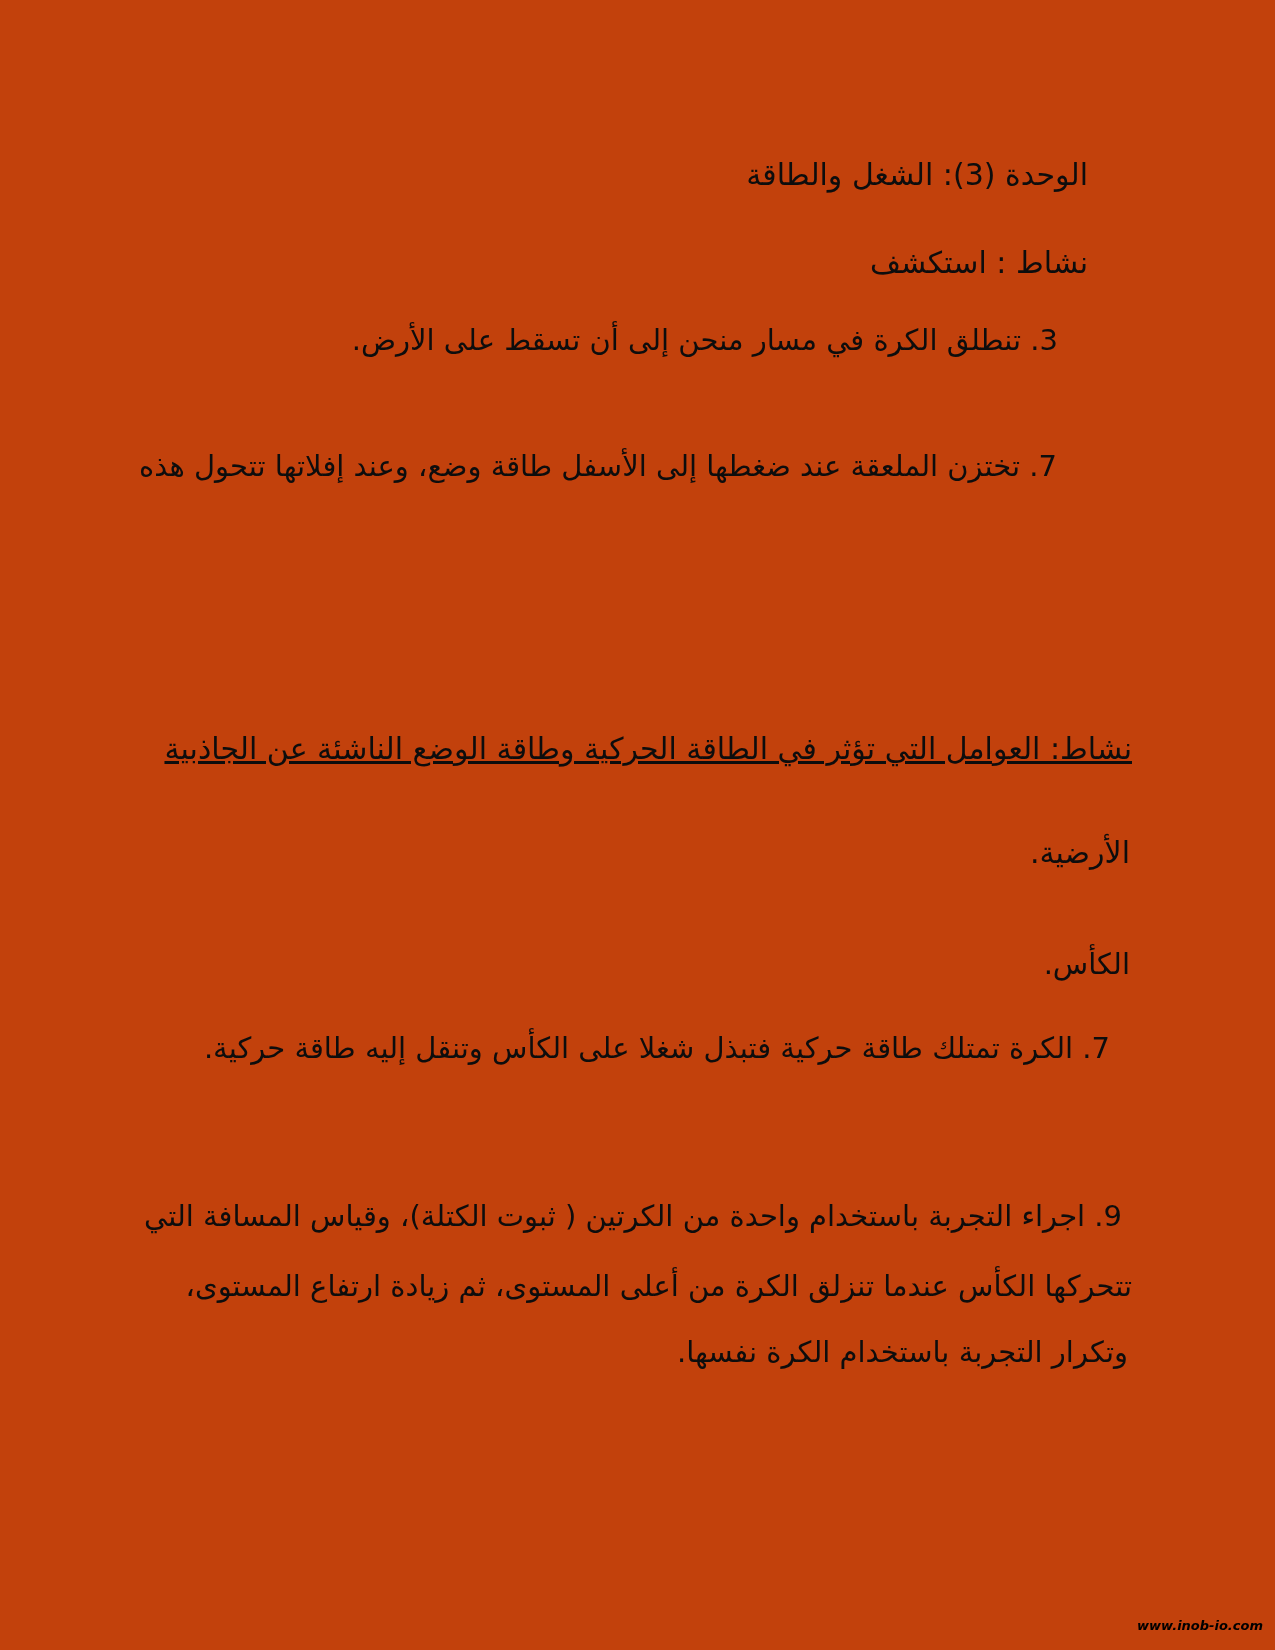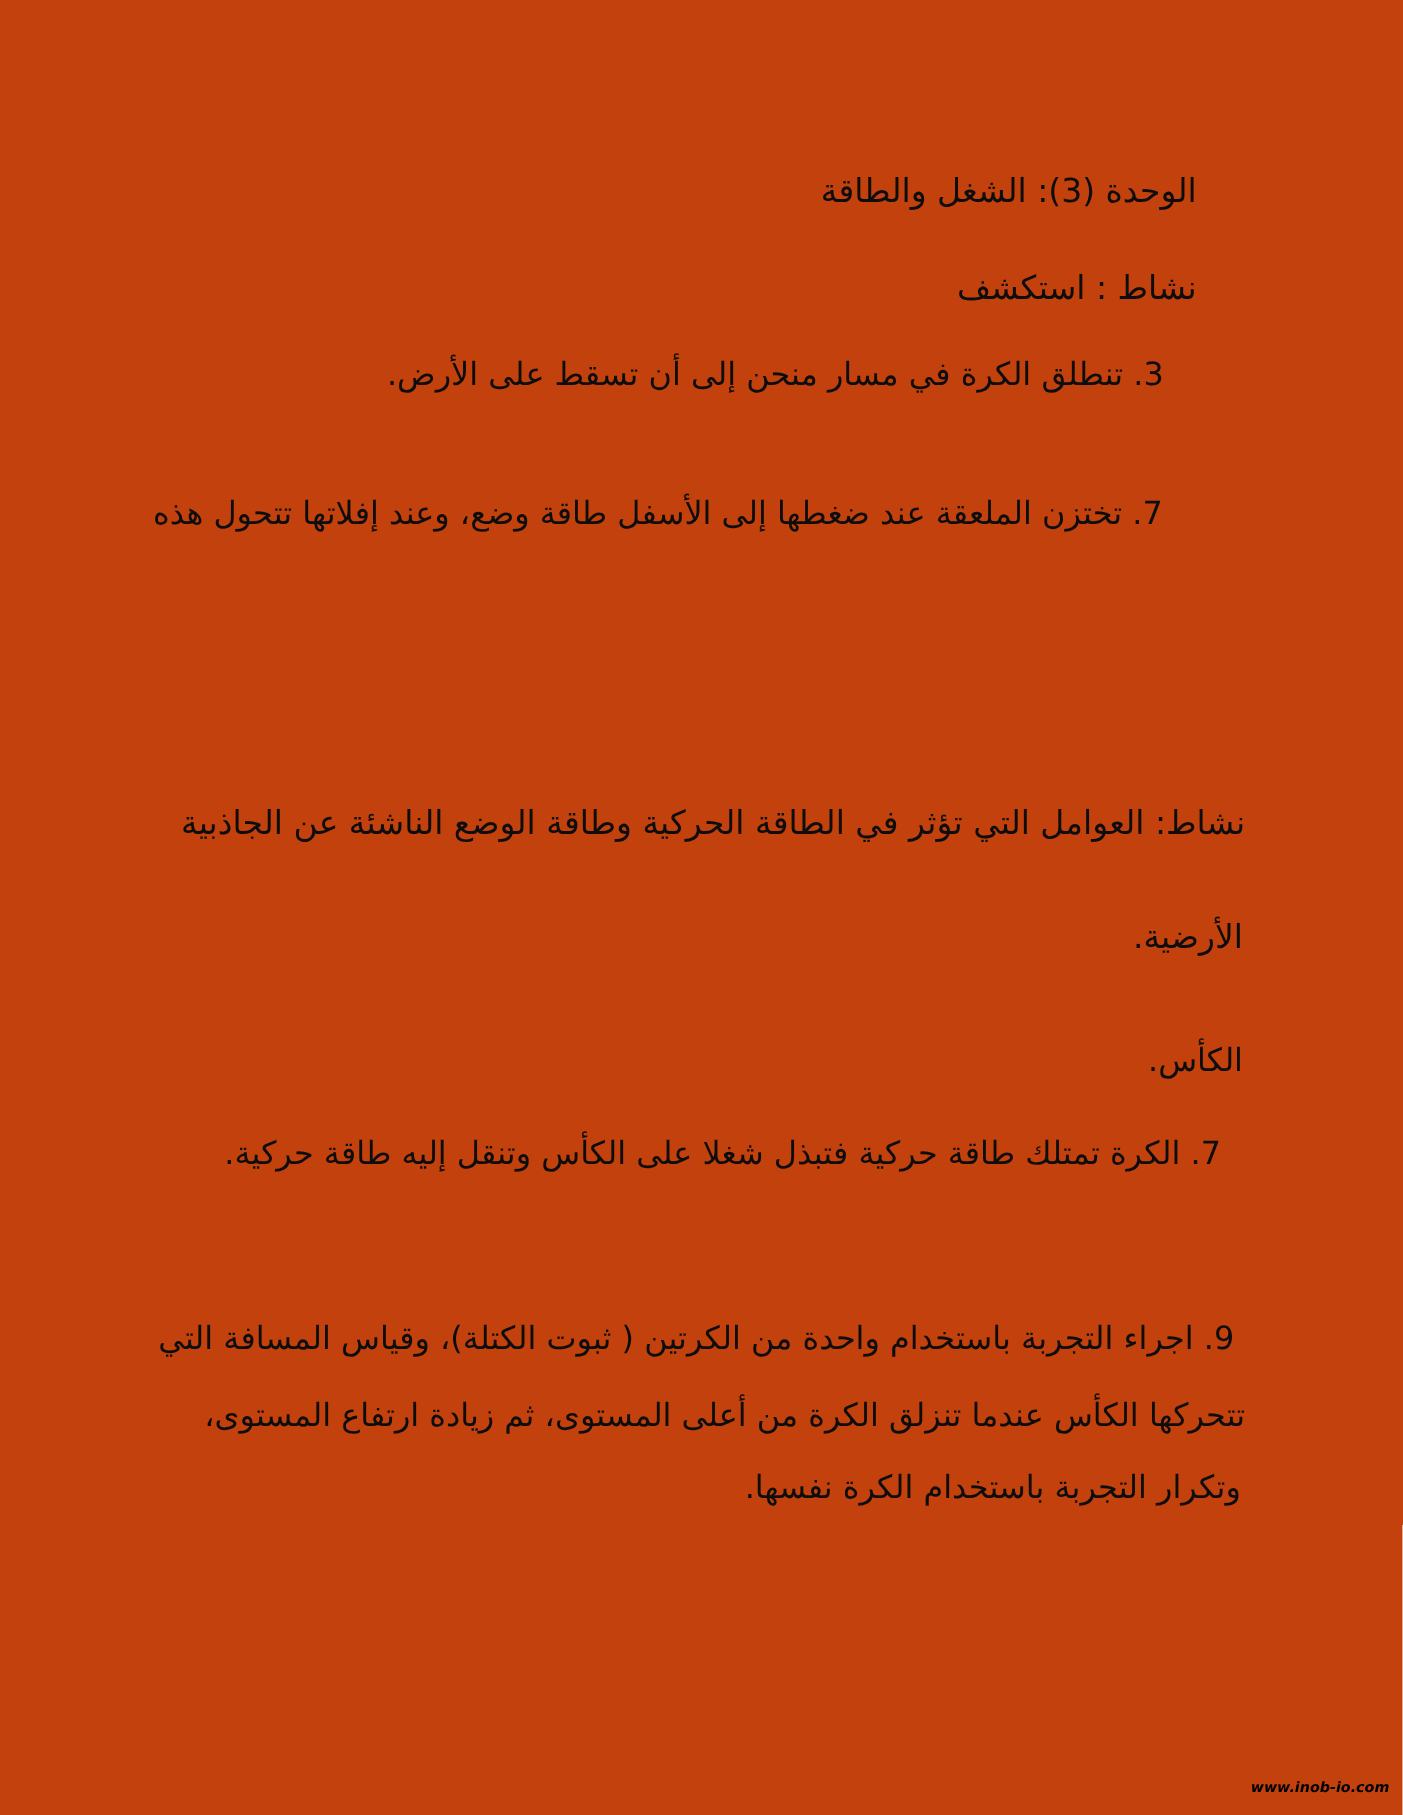--- a/index.html
+++ b/index.html
@@ -38,21 +38,21 @@
     color: #000000;
     white-space: nowrap;
   }
   
   .l-title   { top: 156px;  right: 187px; }
   .l-act1    { top: 244px;  right: 187px; }
   .l-s1i3    { top: 322px;  right: 217px; }
   .l-s1i7a   { top: 402px;  right: 218px; margin-top: 46px; }
   .l-s1i7b   { top: 474px;  right: 220px; }
   .l-s1i8    { top: 552px;  right: 217px; }
-  .l-act2a   { top: 730px;  right: 143px; }
+  .l-act2a   { top: 730px;  right: 143px; text-decoration: underline; }
   .l-act2b   { top: 800px;  right: 145px; margin-top: 34px; }
   .l-s2i6a   { top: 878px;  right: 212px; }
   .l-s2i6b   { top: 946px;  right: 145px; }
   .l-s2i7    { top: 1030px; right: 165px; margin-left: 32px; }
   .l-s2i8    { top: 1112px; right: 145px; }
   .l-s2i9a   { top: 1198px; right: 153px; }
   .l-s2i9b   { top: 1268px; right: 143px; }
   .l-s2i9c   { top: 1334px; right: 147px; }
   .l-wm      { top: 1618px; right: 12px;  }
 </style>

